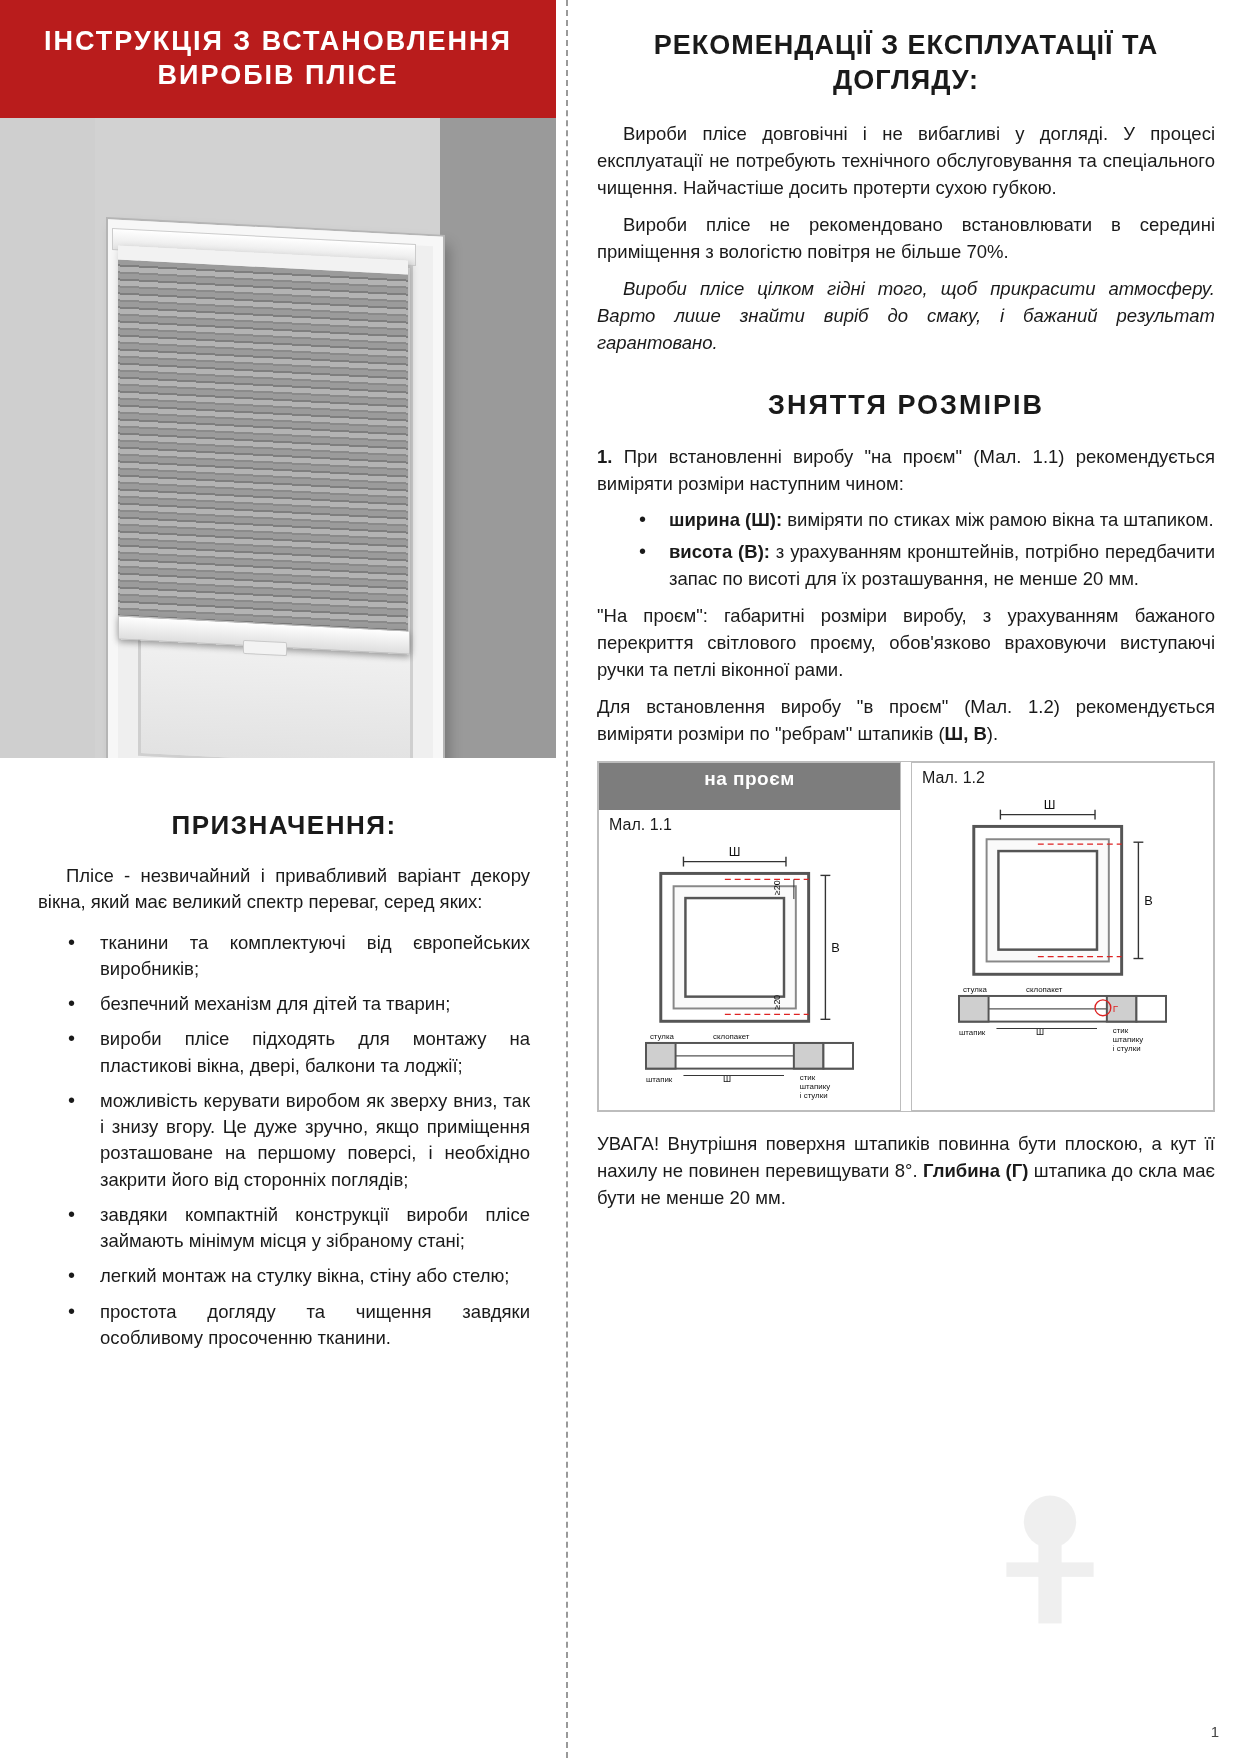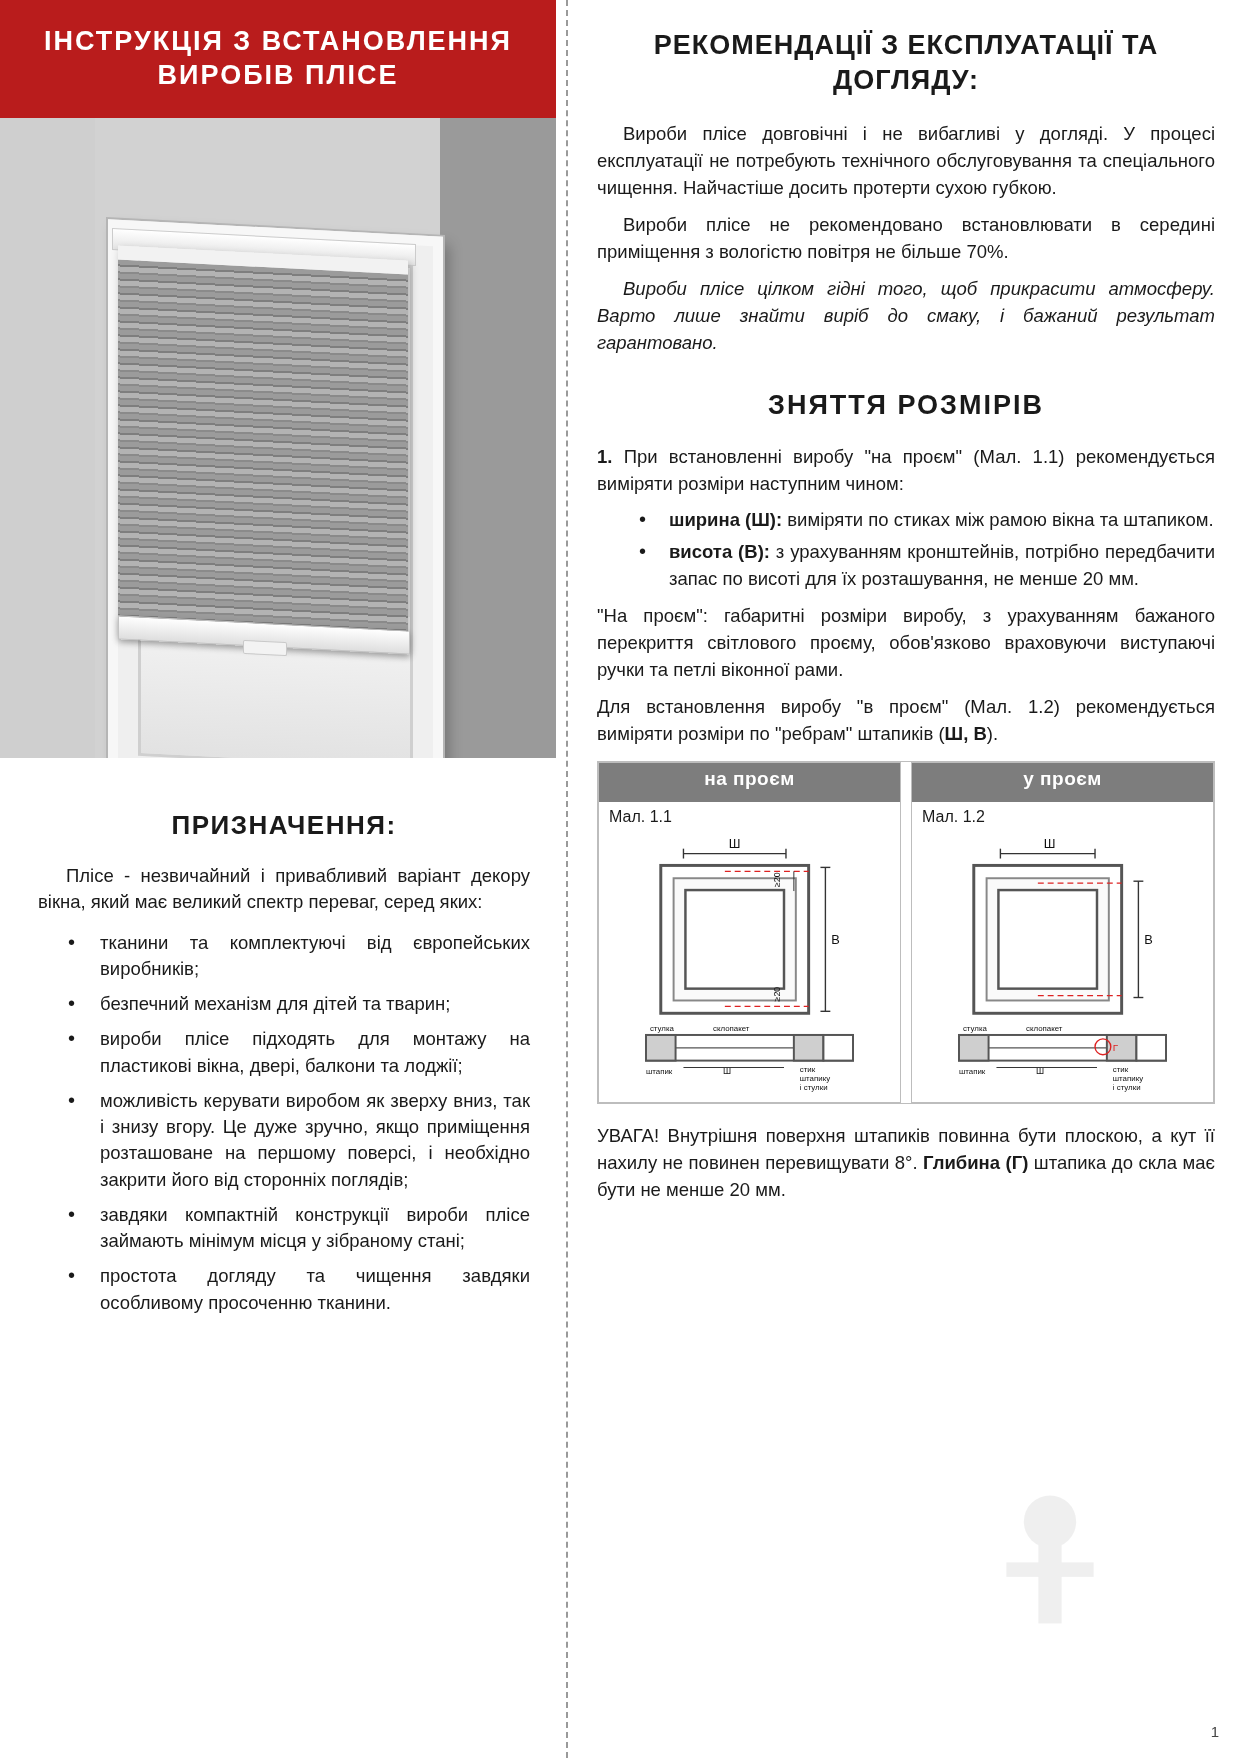--- a/index.html
+++ b/index.html
@@ -222,21 +222,21 @@
     background:#fff;
     position:relative;
   }
   .diagram + .diagram{margin-left:0;}
   .diag-head{
     background:#7d7d7d;
     color:#fff;
     text-align:center;
     font-size:19px;
     font-weight:bold;
-    padding:5px 0 12px 0;
+    padding:5px 0 20px 0;
     letter-spacing:.5px;
   }
   .diag-body{
     height:300px;
     position:relative;
     padding:6px 8px;
     box-sizing:border-box;
   }
   .mal{
     font-size:16px;
@@ -304,20 +304,21 @@
 
     <div class="left-body">
       <div class="sec-title">ПРИЗНАЧЕННЯ:</div>
       <p class="para ind">Пліcе - незвичайний і привабливий варіант декору вікна, який має великий спектр переваг, серед яких:</p>
       <ul class="bullets">
         <li>тканини та комплектуючі від європейських виробників;</li>
         <li>безпечний механізм для дітей та тварин;</li>
         <li>вироби пліcе підходять для монтажу на пластикові вікна, двері, балкони та лоджії;</li>
         <li>можливість керувати виробом як зверху вниз, так і знизу вгору. Це дуже зручно, якщо приміщення розташоване на першому поверсі, і необхідно закрити його від сторонніх поглядів;</li>
         <li>завдяки компактній конструкції вироби пліcе займають мінімум місця у зібраному стані;</li>
+        <li>легкий монтаж на стулку вікна, стіну або стелю;</li>
         <li>простота догляду та чищення завдяки особливому просоченню тканини.</li>
       </ul>
     </div>
   </div>
 
   <div class="divider"></div>
 
   <div class="col-right">
 
     <div class="r-title">РЕКОМЕНДАЦІЇ З ЕКСПЛУАТАЦІЇ ТА ДОГЛЯДУ:</div>
@@ -389,21 +390,20 @@
               <text x="196" y="250" font-size="8" fill="#111" font-family="Liberation Sans, sans-serif">стик</text>
               <text x="196" y="259" font-size="8" fill="#111" font-family="Liberation Sans, sans-serif">штапику</text>
               <text x="196" y="268" font-size="8" fill="#111" font-family="Liberation Sans, sans-serif">і стулки</text>
               <line x1="78" y1="245" x2="180" y2="245" stroke="#333" stroke-width="1"></line>
             </svg>
           </div>
         </div>
       </div>
 
       <div class="diagram">
-        <div class="diag-head">у проєм</div>
         <div class="diag-body">
           <div class="mal">Мал. 1.2</div>
           <div class="dwg">
             <svg viewBox="0 0 290 280">
               <rect x="55" y="40" width="150" height="150" fill="#ffffff" stroke="#555" stroke-width="3"></rect>
               <rect x="68" y="53" width="124" height="124" fill="#fafafa" stroke="#888" stroke-width="2"></rect>
               <rect x="80" y="65" width="100" height="100" fill="#ffffff" stroke="#555" stroke-width="2.5"></rect>
               <line x1="82" y1="28" x2="178" y2="28" stroke="#333" stroke-width="1.4"></line>
               <line x1="82" y1="23" x2="82" y2="33" stroke="#333" stroke-width="1.4"></line>
               <line x1="178" y1="23" x2="178" y2="33" stroke="#333" stroke-width="1.4"></line>

